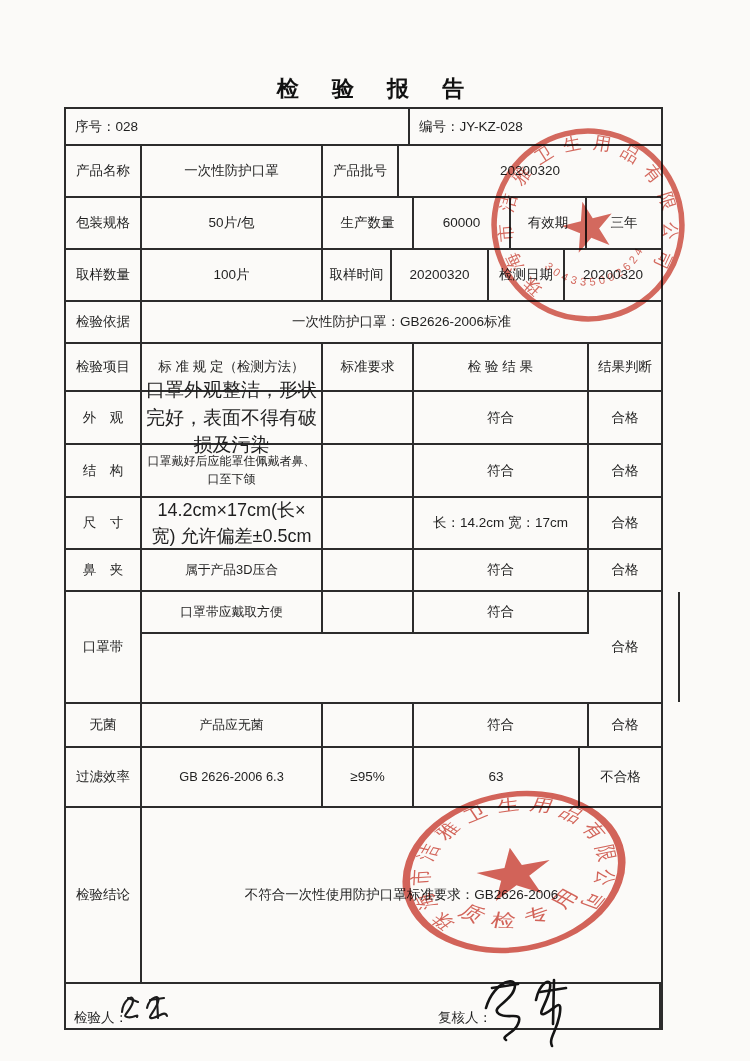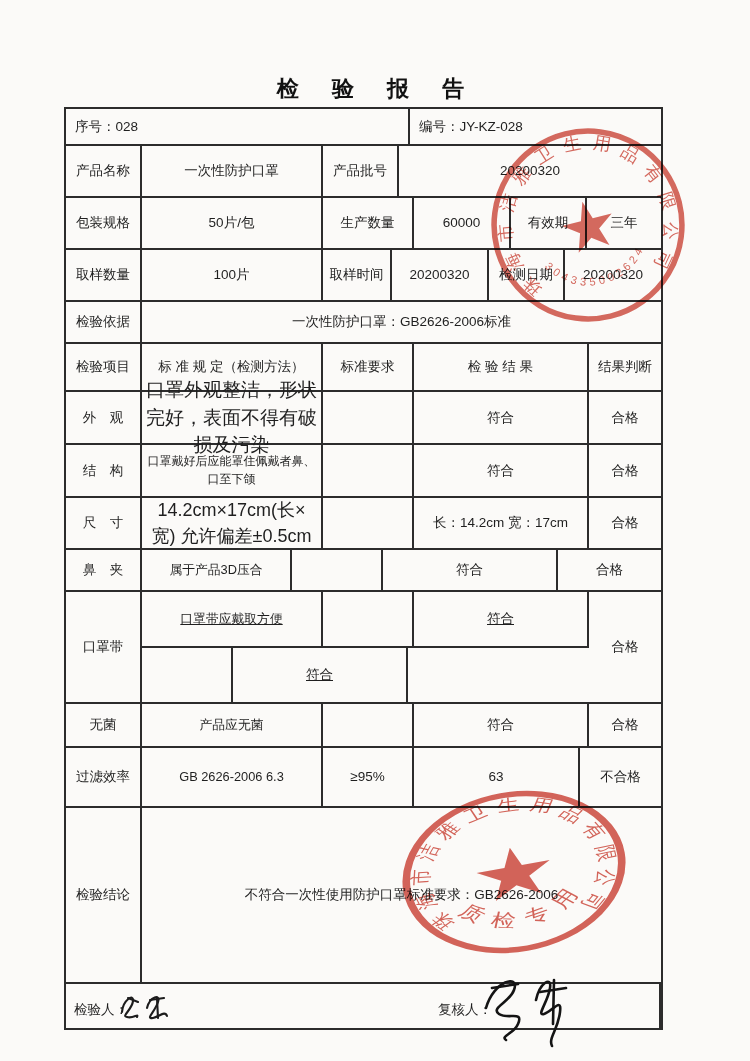--- a/index.html
+++ b/index.html
@@ -30,27 +30,27 @@
   .r:last-child { border-bottom: none; }
   .c {
     border-right: 2px solid #2c2c2c;
     display: flex; align-items: center; justify-content: center;
     text-align: center; font-size: 13.5px; line-height: 1.45;
     padding: 2px 4px; overflow: visible; white-space: pre-wrap;
   }
   .c:last-child { border-right: none; }
   .c.grow { flex: 1; }
   .c.left { justify-content: flex-start; text-align: left; padding-left: 9px; }
-  .mid { display: flex; flex-direction: column; width: 447px; text-decoration: underline; }
+  .mid { display: flex; flex-direction: row; width: 447px; }
   .mid .subr { display: flex; flex: 1; border-bottom: 2px solid #2c2c2c; }
   .mid .subr:last-child { border-bottom: none; }
   .stamp { position: absolute; mix-blend-mode: multiply; pointer-events: none; }
   .sig { position: absolute; }
   .sigrow { position: relative; }
-  .siglabel { position: absolute; top: 4px; height: 100%; display: flex; align-items: center; font-size: 13.5px; }
+  .siglabel { position: absolute; top: 12px; height: 100%; display: flex; align-items: center; font-size: 13.5px; }
 </style>
 </head>
 <body>
 
 <div class="page">
 
   <div class="title">检 验 报 告</div>
 
   <div class="tbl">
 
@@ -114,21 +114,21 @@
     <div class="r" style="height:52px">
       <div class="c" style="width:76px">尺　寸</div>
       <div class="c" style="width:181px;font-size:18px">14.2cm×17cm(长×宽) 允许偏差±0.5cm</div>
       <div class="c" style="width:91px"></div>
       <div class="c" style="width:175px">长：14.2cm 宽：17cm</div>
       <div class="c grow">合格</div>
     </div>
 
     <div class="r" style="height:42px">
       <div class="c" style="width:76px">鼻　夹</div>
-      <div class="c" style="width:150px;font-size:12.8px">属于产品3D压合</div>
+      <div class="c" style="width:181px;font-size:12.8px">属于产品3D压合</div>
       <div class="c" style="width:91px"></div>
       <div class="c" style="width:175px">符合</div>
       <div class="c grow">合格</div>
     </div>
 
     <div class="r" style="height:112px">
       <div class="c" style="width:76px">口罩带</div>
       <div class="mid">
         <div class="subr" style="height:42px">
           <div class="c" style="width:181px;font-size:12.8px">口罩带应戴取方便</div>

